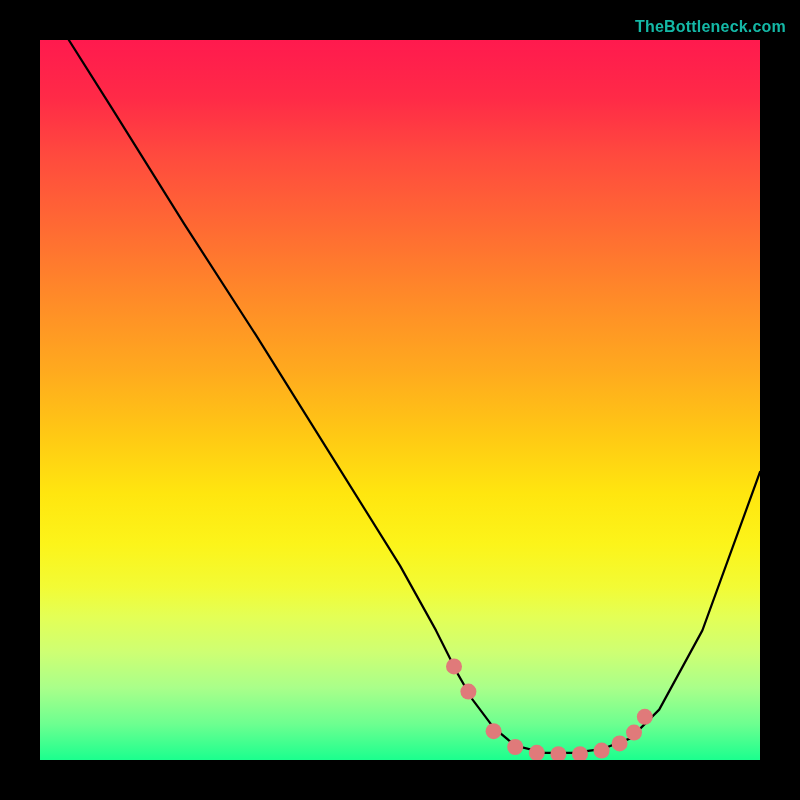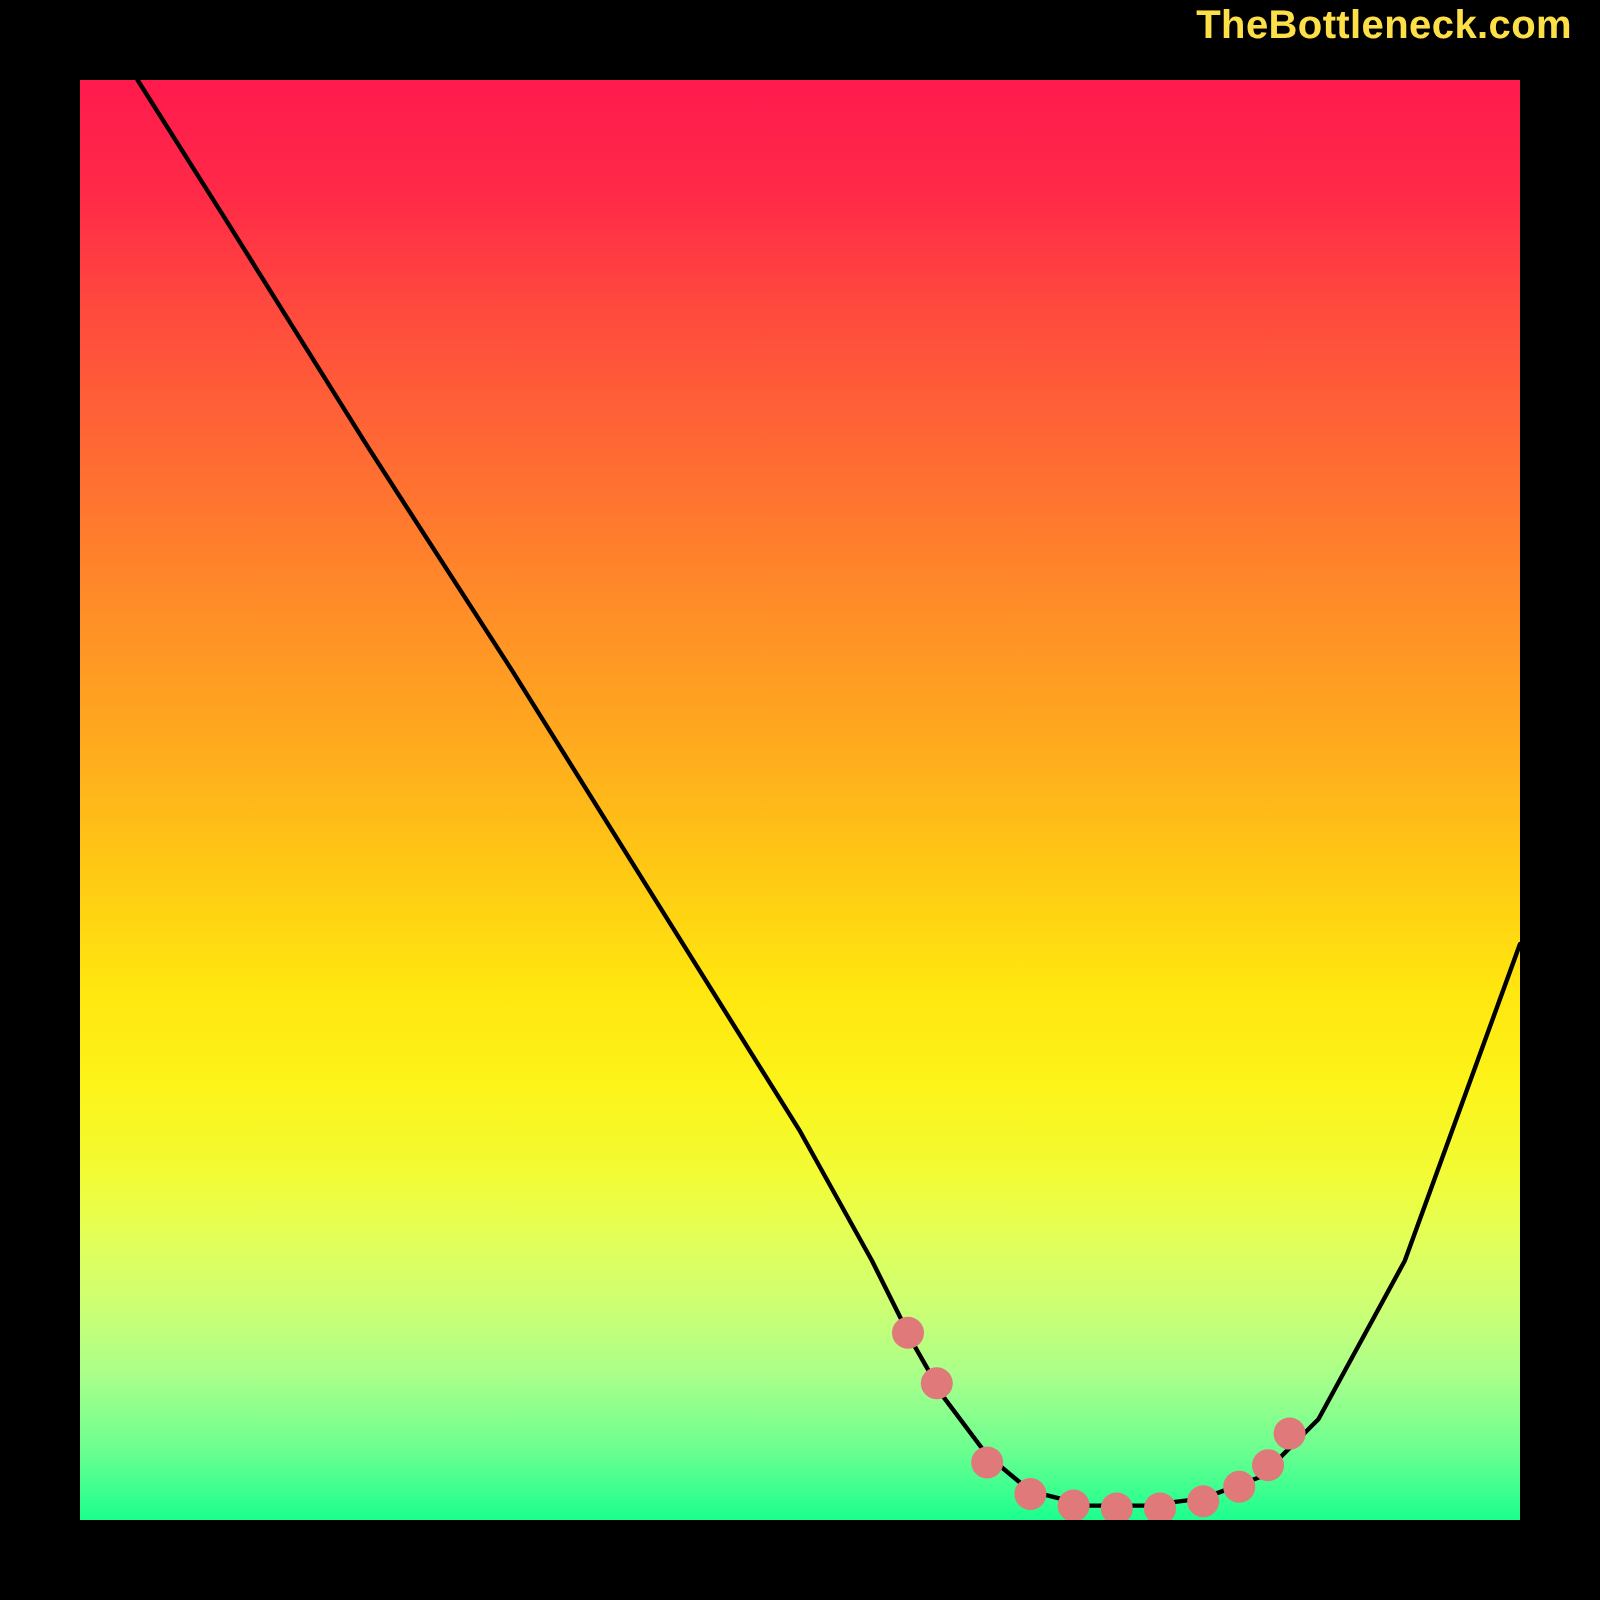--- a/index.html
+++ b/index.html
@@ -12,24 +12,24 @@
     font-family: Arial, Helvetica, sans-serif;
   }
   .frame {
     position: relative;
     width: 800px;
     height: 800px;
     background: #000;
   }
   .watermark {
     position: absolute;
-    top: 2px;
+    top: 18px;
     right: 14px;
-    color: #fde047;
-    font-size: 20px;
+    color: #14b8a6;
+    font-size: 16px;
     font-weight: 600;
     letter-spacing: 0.2px;
     z-index: 10;
   }
   .plot-bg {
     position: absolute;
     left: 40px;
     top: 40px;
     width: 720px;
     height: 720px;

